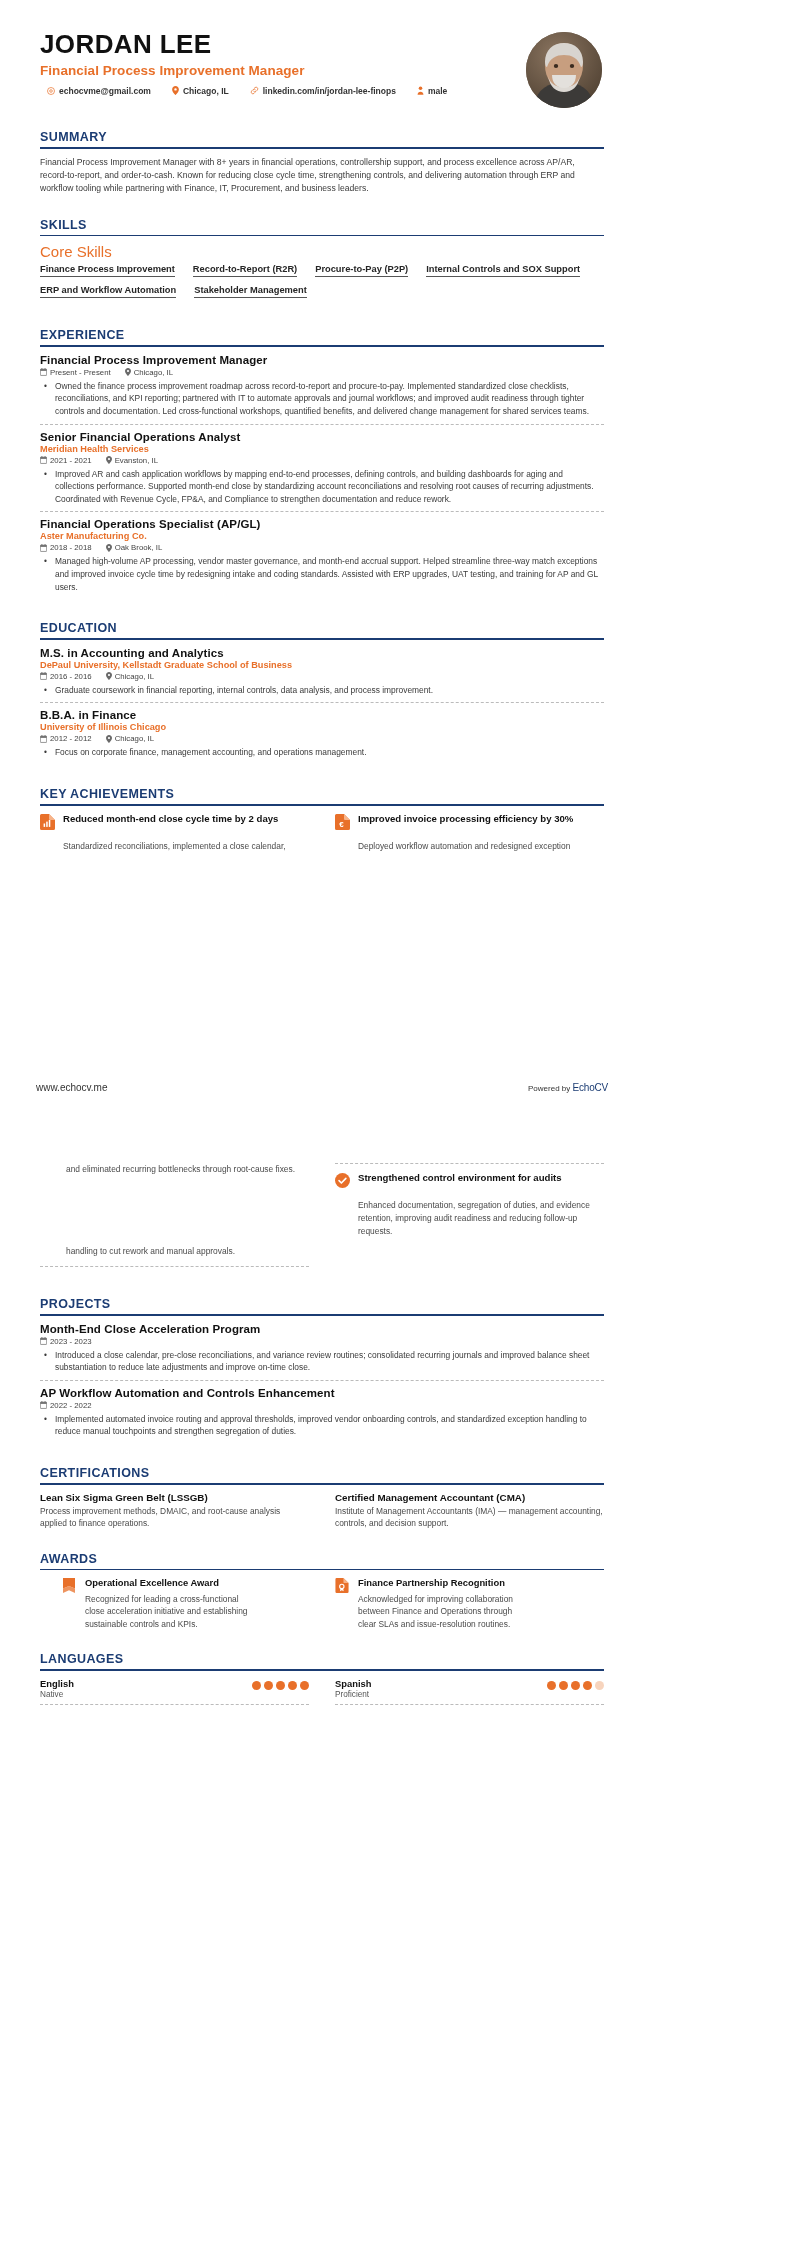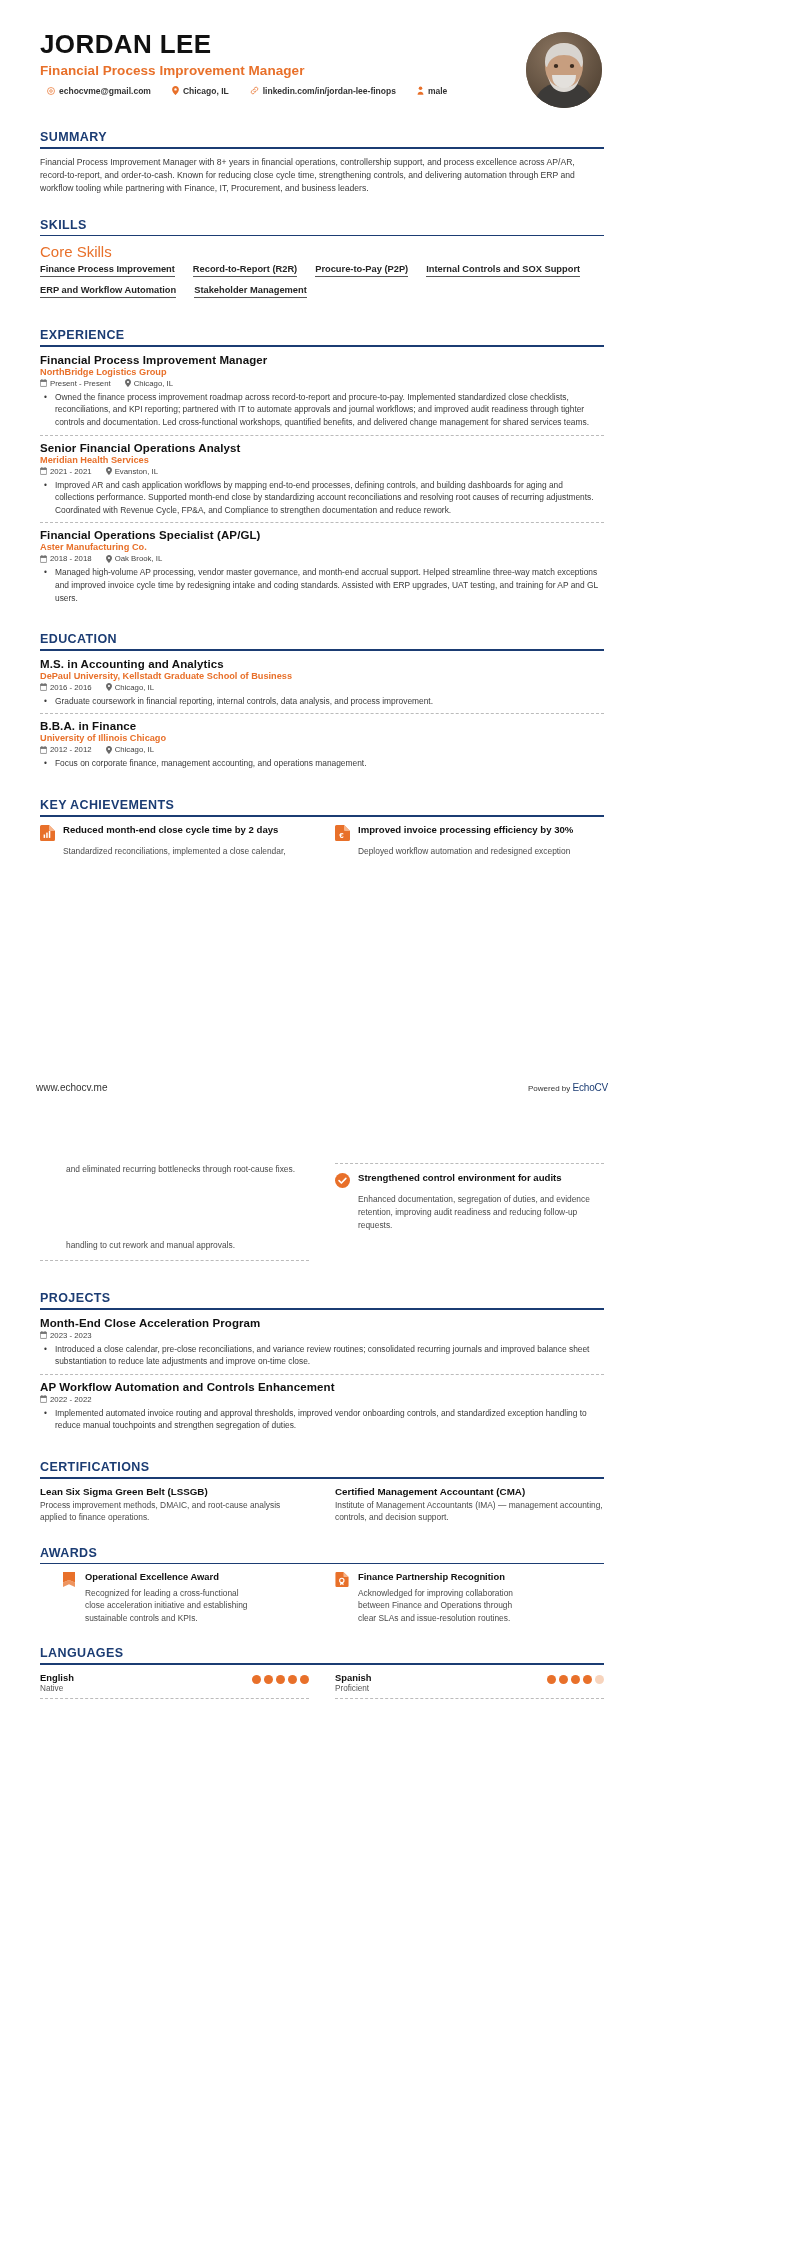--- a/index.html
+++ b/index.html
@@ -179,21 +179,21 @@
   .ach-title {
     font-size: 9.6px;
     font-weight: bold;
     color: #111;
     line-height: 1.3;
   }
   .ach-desc {
     font-size: 8.4px;
     line-height: 1.5;
     color: #4a4a4a;
-    margin-top: 9px;
+    margin-top: 15px;
   }
   .ach-cell-sep { border-top: 1px dashed #bbb; margin-bottom: 8px; }
 
   
   .cert-grid {
     display: grid;
     grid-template-columns: 1fr 1fr;
     column-gap: 26px;
   }
   .cert-title {
@@ -363,21 +363,20 @@
       <div class="skill-item">Stakeholder Management</div>
     </div>
   </div>
 
   <div class="section">
     <div class="section-title">EXPERIENCE</div>
     <div class="section-rule"></div>
 
     <div class="entry">
       <div class="entry-title">Financial Process Improvement Manager</div>
-      <div class="entry-org">NorthBridge Logistics Group</div>
       <div class="entry-meta">
         <span class="m">
           <span class="ic">
               <svg width="7" height="8" viewBox="0 0 12 14">
                 <rect x="0.5" y="2" width="11" height="11" rx="1" fill="none" stroke="#6a6a6a" stroke-width="1.2"></rect>
                 <rect x="0.5" y="2" width="11" height="3" fill="#6a6a6a"></rect>
                 <rect x="2.5" y="0" width="1.4" height="3" fill="#6a6a6a"></rect>
                 <rect x="8" y="0" width="1.4" height="3" fill="#6a6a6a"></rect>
               </svg>
             </span>

